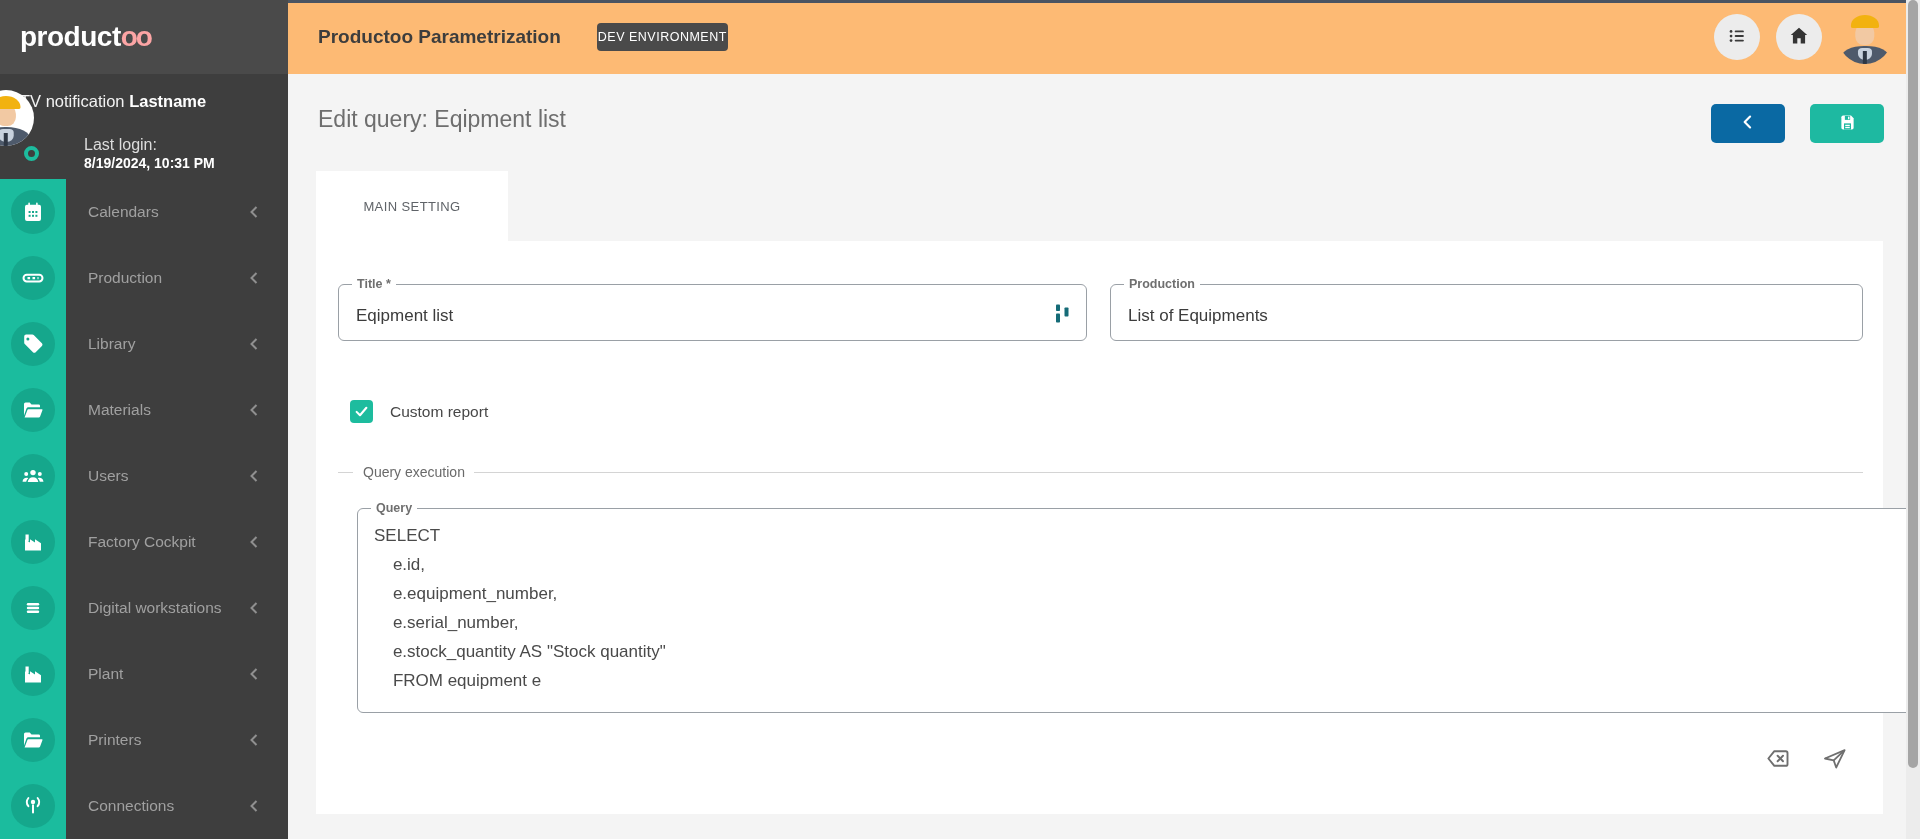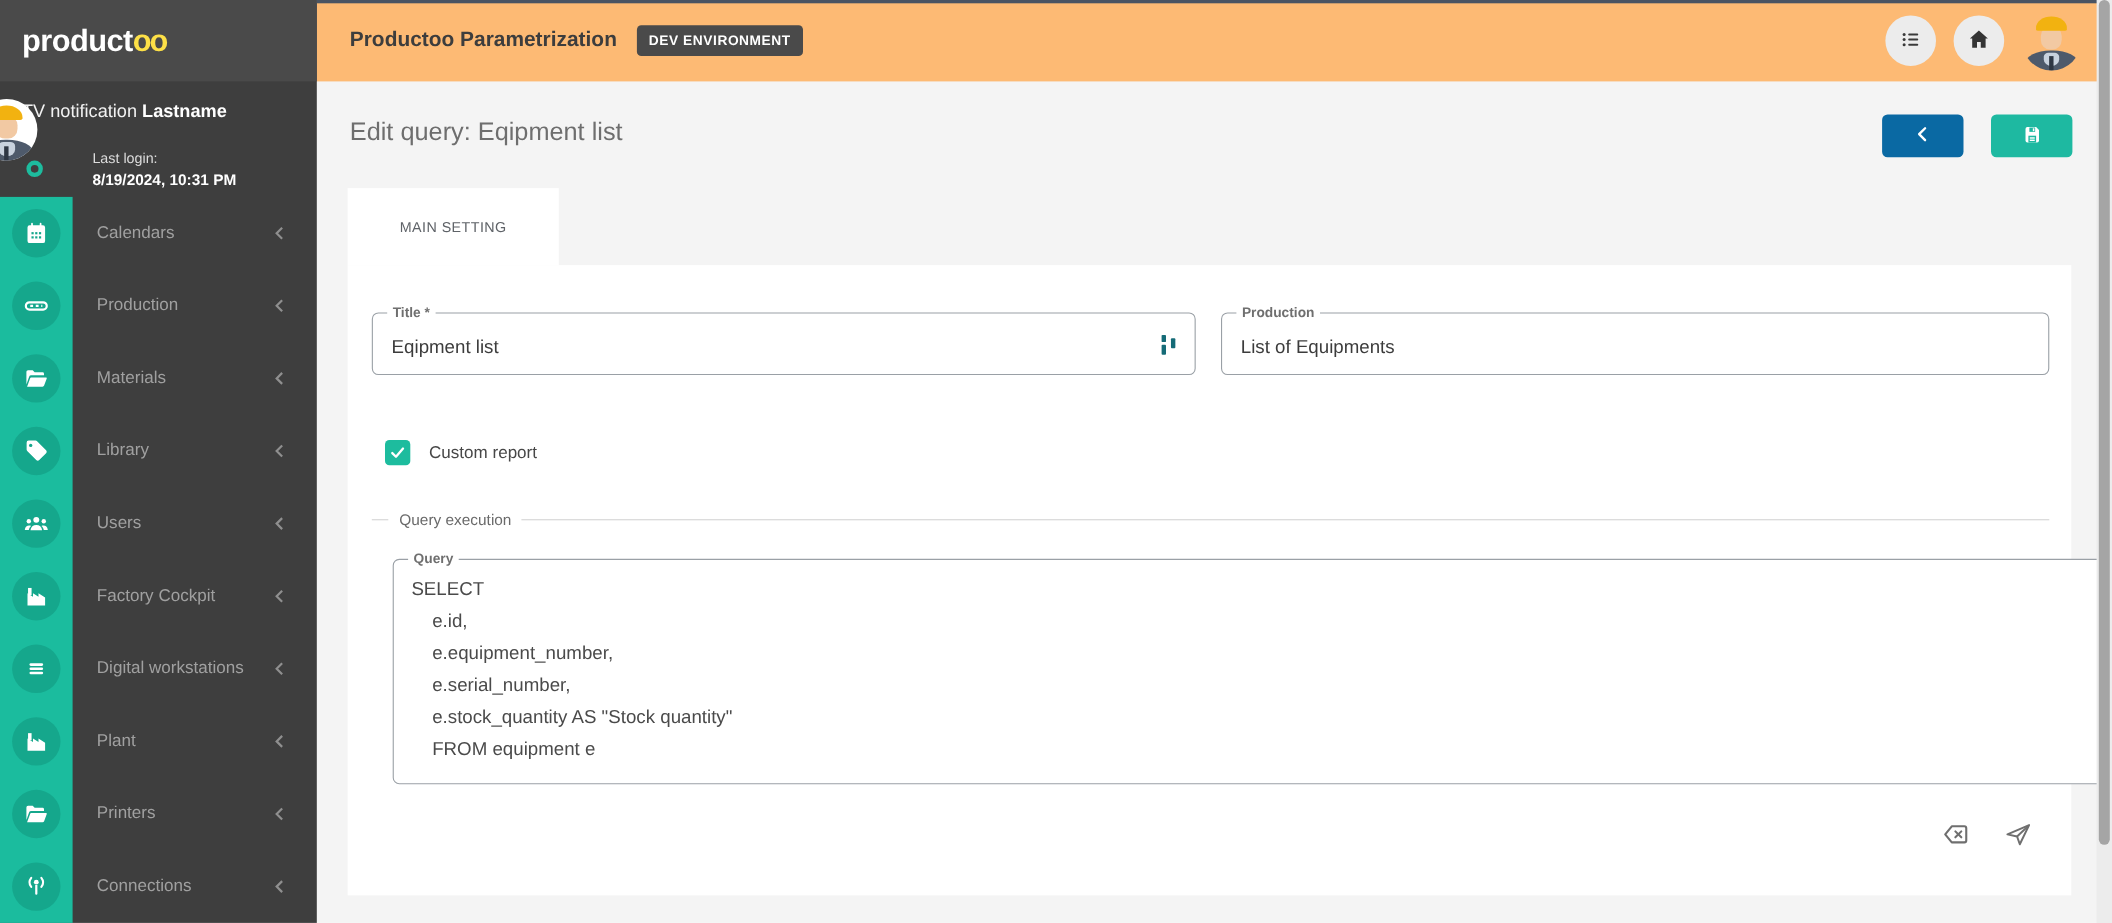--- a/index.html
+++ b/index.html
@@ -6,39 +6,39 @@
   html,body { width:1920px; height:839px; font-family:"Liberation Sans","DejaVu Sans",sans-serif; }
   #app { position:relative; width:1920px; height:839px; background:#f4f4f4; overflow:hidden; }
 
   
   .top-edge { position:absolute; left:288px; top:0; right:0; height:3px; background:#4a5462; z-index:40; }
 
   
   .sidebar { position:absolute; left:0; top:0; width:288px; height:839px; background:#3e3e3e; z-index:20; }
   .logo-block { position:absolute; left:0; top:0; width:288px; height:74px; background:#4a4a4a; display:flex; align-items:center; padding-left:20px; }
   .logo { font-size:28px; font-weight:700; letter-spacing:-0.5px; color:#ffffff; }
-  .logo .oo { color:#fde047; letter-spacing:-2px; }
+  .logo .oo { color:#fca5a5; letter-spacing:-2px; }
   .user-name { position:absolute; left:20px; top:92px; font-size:16.5px; color:#f2f2f2; white-space:nowrap; }
   .user-name b { color:#ffffff; }
   .side-avatar { position:absolute; right:22px; top:90px; width:56px; height:56px; }
   .ring { position:absolute; left:24px; top:146px; width:15px; height:15px; border:4px solid #1dbc9e; border-radius:50%; }
-  .last-login-label { position:absolute; left:84px; top:136px; font-size:13px; color:#dcdcdc; }
+  .last-login-label { position:absolute; left:84px; top:136px; font-size:16px; color:#dcdcdc; }
   .last-login-value { position:absolute; left:84px; top:155px; font-size:14px; font-weight:700; color:#ffffff; }
   .strip { position:absolute; left:0; top:179px; width:66px; bottom:0; background:#1bbc9e; }
   .menu { position:absolute; left:0; top:179px; width:288px; }
   .menu-item { position:relative; height:66px; display:flex; align-items:center; cursor:pointer; }
   .menu-circle { position:absolute; left:11px; top:11px; width:44px; height:44px; border-radius:50%; background:#15a78c; display:flex; align-items:center; justify-content:center; }
   .menu-circle svg { width:24px; height:24px; }
   .menu-label { margin-left:88px; font-size:15.5px; color:#a0a0a0; }
   .menu-chevron { position:absolute; right:26px; top:25px; width:16px; height:16px; }
 
   
   .header { position:absolute; left:288px; top:0; right:0; height:74px; background:#fdba74; z-index:10; display:flex; align-items:center; }
   .header-title { margin-left:30px; font-size:19px; font-weight:700; color:#3d3d3d; }
-  .env-badge { margin-left:18px; background:#4a4a4a; color:#ffffff; font-size:12.5px; font-weight:700; letter-spacing:0.5px; padding:7px 11px; border-radius:4px; }
+  .env-badge { margin-left:36px; background:#4a4a4a; color:#ffffff; font-size:12.5px; font-weight:400; letter-spacing:0.5px; padding:7px 1px; border-radius:4px; }
   .header-right { position:absolute; right:28px; top:0; height:74px; display:flex; align-items:center; gap:16px; }
   .icon-circle-btn { width:46px; height:46px; border-radius:50%; background:#ececec; border:none; display:flex; align-items:center; justify-content:center; cursor:pointer; }
   .head-avatar { width:54px; height:54px; cursor:pointer; }
 
   
   .avatar { position:relative; border-radius:50%; overflow:hidden; background:#ffffff; }
   .avatar.transparent { background:transparent; }
   .av-body { position:absolute; bottom:-10%; left:50%; transform:translateX(-50%); width:88%; height:44%; background:#4e5a6b; border-radius:48% 48% 0 0; }
   .av-collar { position:absolute; bottom:8%; left:50%; transform:translateX(-50%); width:26%; height:22%; background:#c8d2de; border-radius:30% 30% 50% 50%; }
   .av-tie { position:absolute; bottom:0; left:50%; transform:translateX(-50%); width:8%; height:24%; background:#2e3744; }
@@ -141,38 +141,38 @@
         </span>
         <span class="menu-label">Production</span>
         <span class="menu-chevron"><svg viewBox="0 0 16 16">
               <polyline points="10.5,3 5.5,8 10.5,13" fill="none" stroke="#8f8f8f" stroke-width="2"></polyline>
             </svg></span>
       </div>
 
       <div class="menu-item">
         <span class="menu-circle">
           <svg viewBox="0 0 24 24">
+              <path fill="#fff" d="M20.9 11.3l-8.2-8.2a1.9 1.9 0 0 0-1.35-.56H5.1A1.9 1.9 0 0 0 3.2 4.44v6.25c0 .5.2 1 .56 1.35l8.2 8.2c.74.74 1.95.74 2.7 0l6.25-6.25c.74-.74.74-1.95-.01-2.69z"></path>
+              <circle cx="6.9" cy="6.9" r="1.5" fill="#15a78c"></circle>
+            </svg>
+        </span>
+        <span class="menu-label">Library</span>
+        <span class="menu-chevron"><svg viewBox="0 0 16 16">
+              <polyline points="10.5,3 5.5,8 10.5,13" fill="none" stroke="#8f8f8f" stroke-width="2"></polyline>
+            </svg></span>
+      </div>
+
+      <div class="menu-item">
+        <span class="menu-circle">
+          <svg viewBox="0 0 24 24">
               <path fill="#fff" d="M3 17.5V6a1.5 1.5 0 0 1 1.5-1.5h4.2l1.8 1.9h7.2A1.3 1.3 0 0 1 19 7.7v1.5H7.4a2 2 0 0 0-1.9 1.3L3 17.5z"></path>
               <path fill="#fff" d="M3.6 19.5l2.8-7.6a1 1 0 0 1 .9-.7h13.5a.7.7 0 0 1 .7.9l-2.4 6.4a1.5 1.5 0 0 1-1.4 1H3.6z"></path>
             </svg>
         </span>
         <span class="menu-label">Materials</span>
-        <span class="menu-chevron"><svg viewBox="0 0 16 16">
-              <polyline points="10.5,3 5.5,8 10.5,13" fill="none" stroke="#8f8f8f" stroke-width="2"></polyline>
-            </svg></span>
-      </div>
-
-      <div class="menu-item">
-        <span class="menu-circle">
-          <svg viewBox="0 0 24 24">
-              <path fill="#fff" d="M20.9 11.3l-8.2-8.2a1.9 1.9 0 0 0-1.35-.56H5.1A1.9 1.9 0 0 0 3.2 4.44v6.25c0 .5.2 1 .56 1.35l8.2 8.2c.74.74 1.95.74 2.7 0l6.25-6.25c.74-.74.74-1.95-.01-2.69z"></path>
-              <circle cx="6.9" cy="6.9" r="1.5" fill="#15a78c"></circle>
-            </svg>
-        </span>
-        <span class="menu-label">Library</span>
         <span class="menu-chevron"><svg viewBox="0 0 16 16">
               <polyline points="10.5,3 5.5,8 10.5,13" fill="none" stroke="#8f8f8f" stroke-width="2"></polyline>
             </svg></span>
       </div>
 
       <div class="menu-item">
         <span class="menu-circle">
           <svg viewBox="0 0 24 24" fill="#fff">
               <circle cx="12" cy="8.6" r="2.7"></circle>
               <path d="M6.7 18c.4-3 2.4-4.7 5.3-4.7s4.9 1.7 5.3 4.7z"></path>

